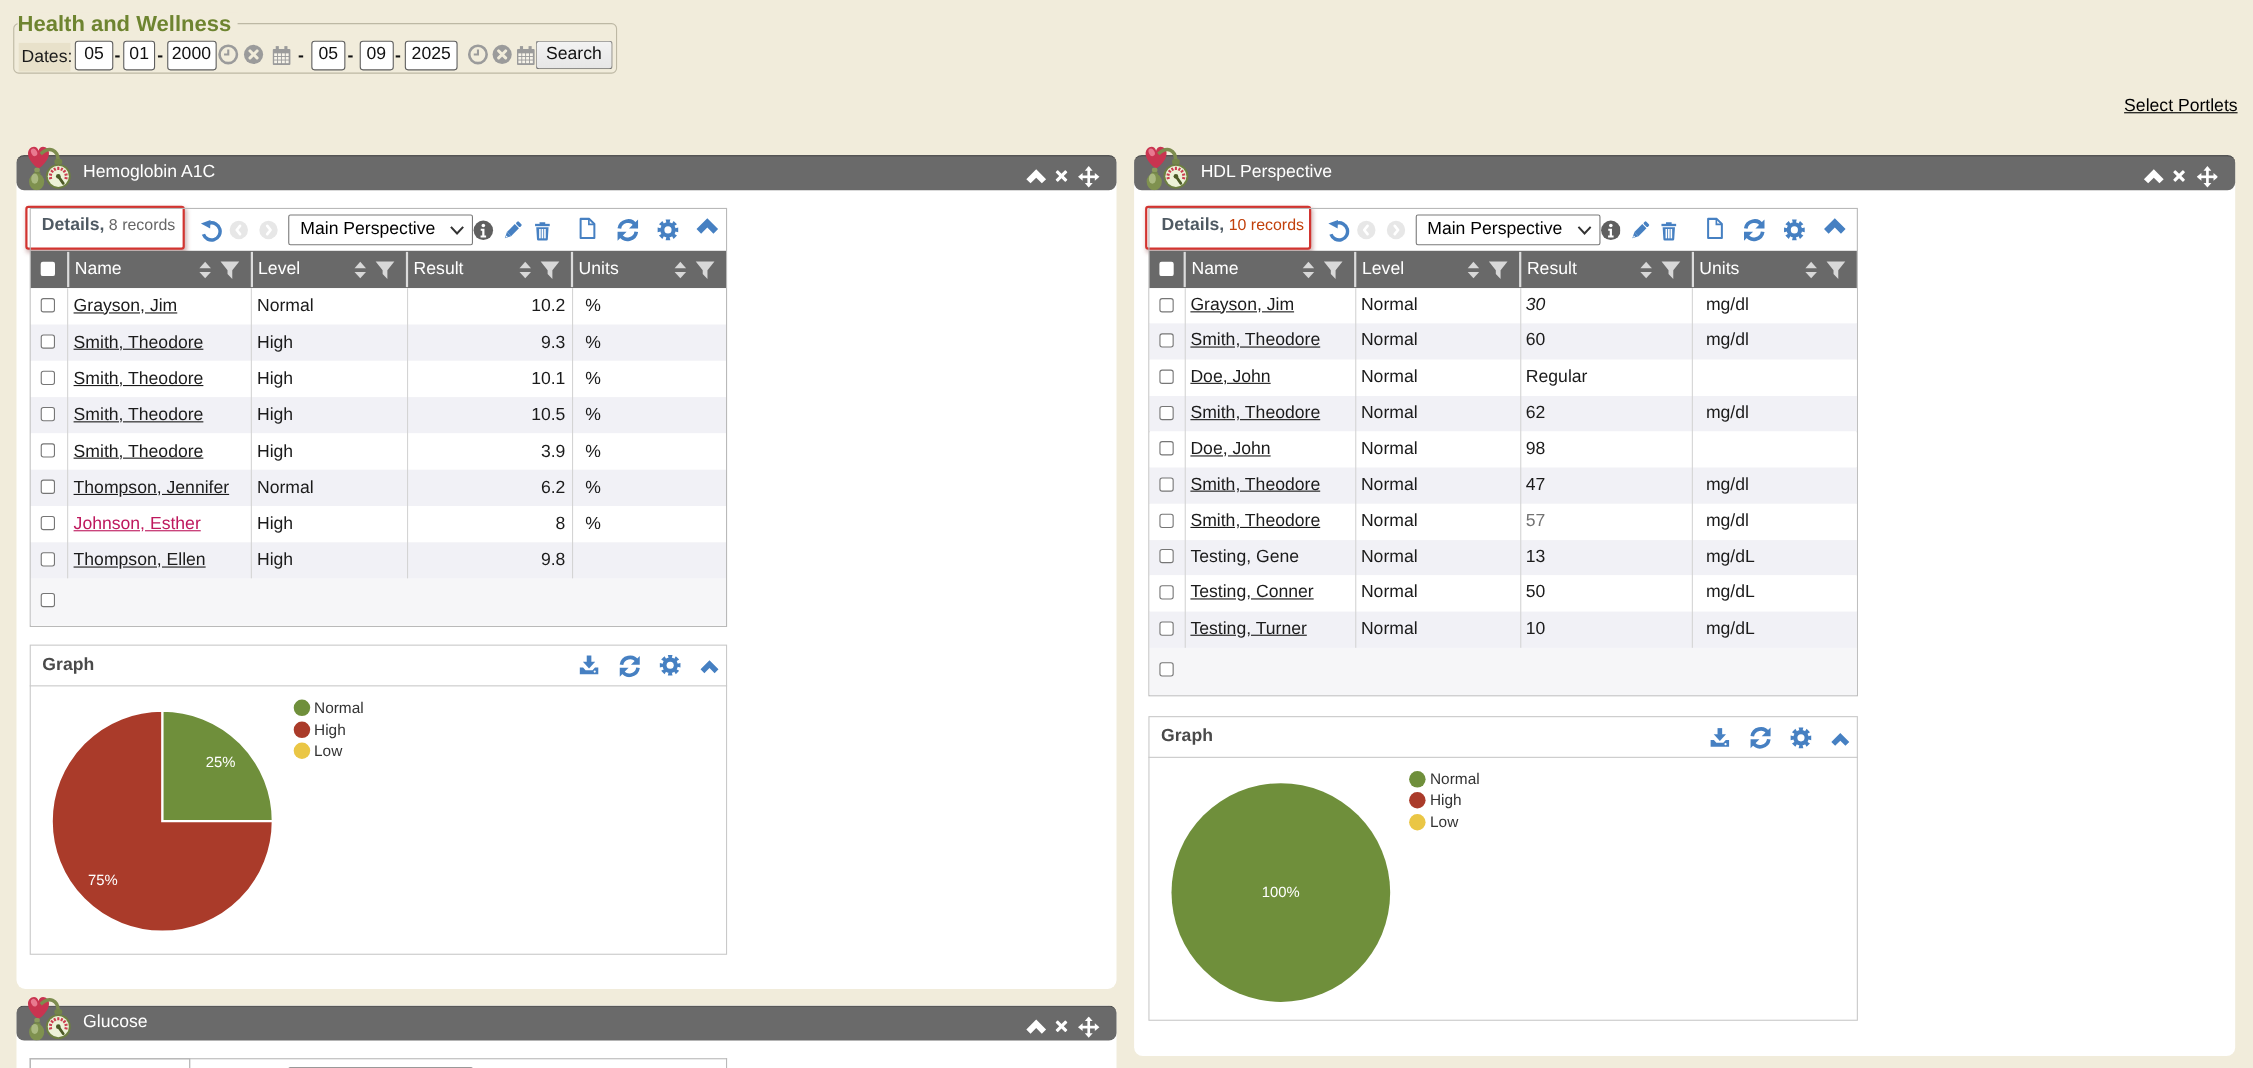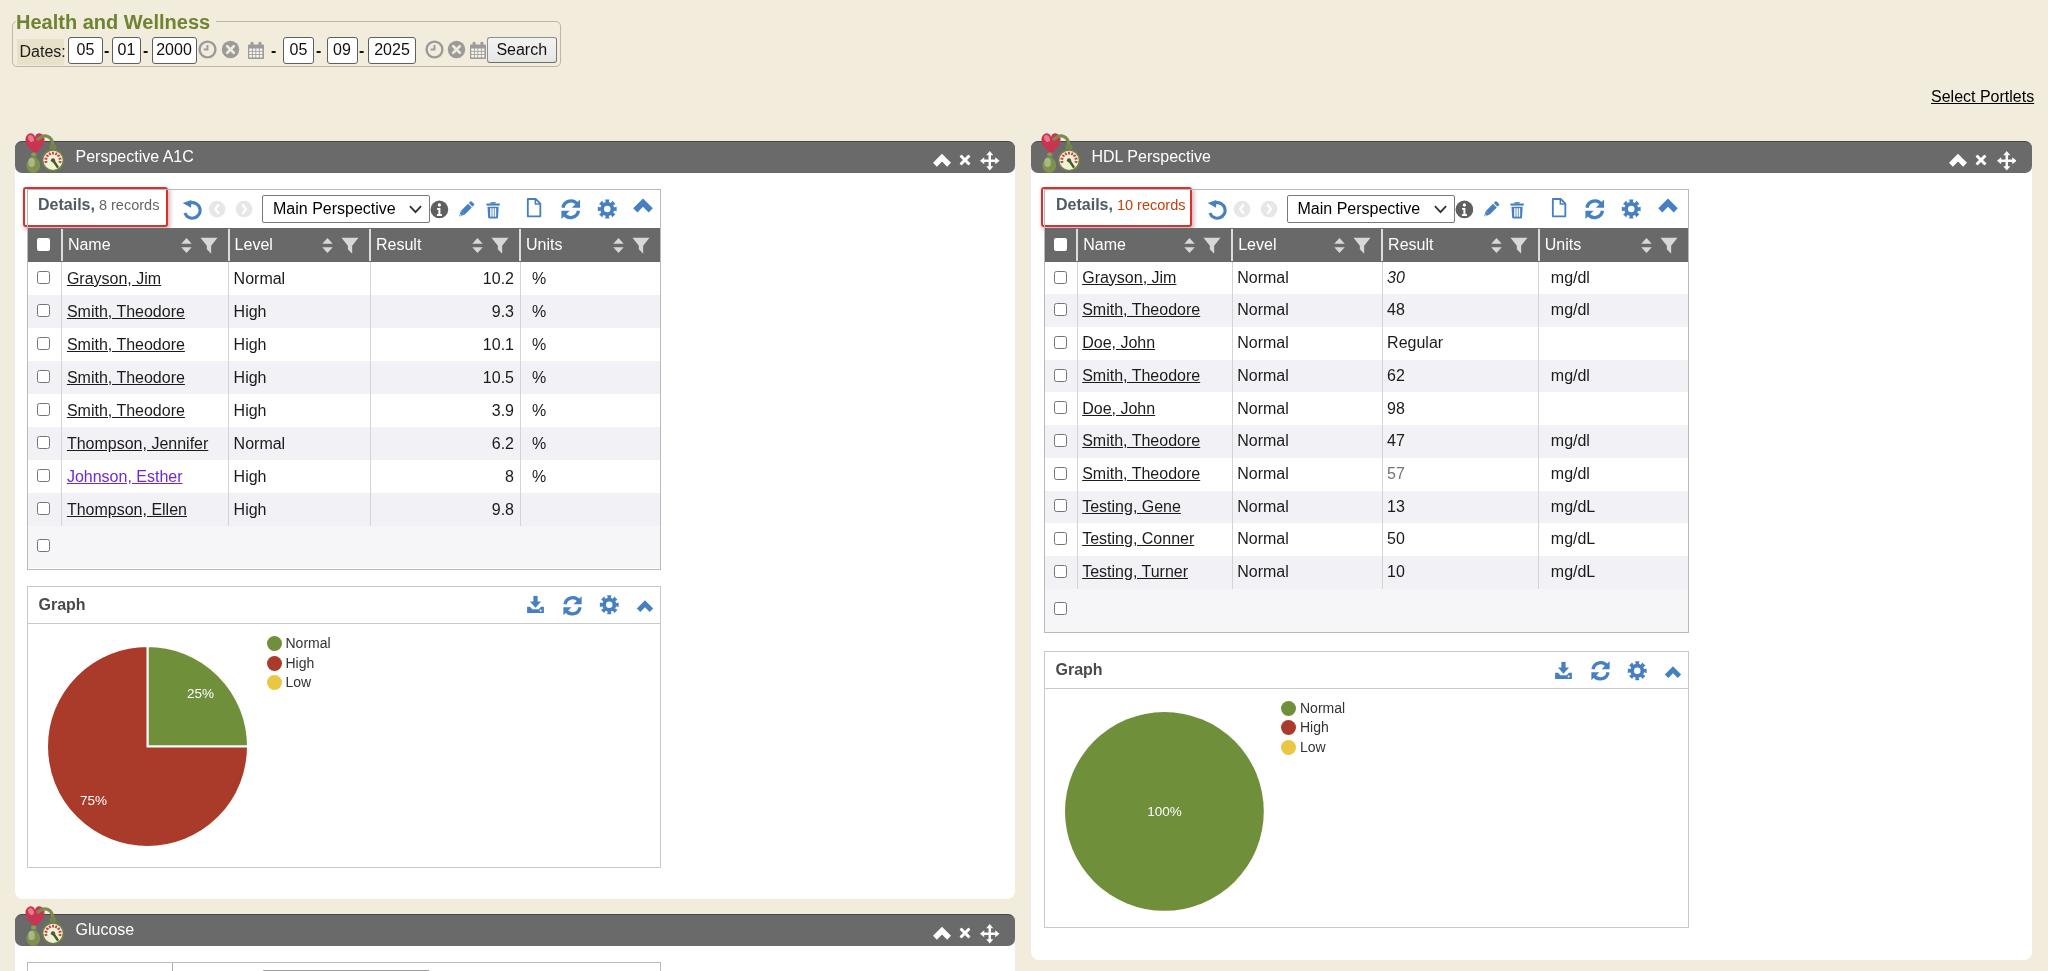--- a/index.html
+++ b/index.html
@@ -96,21 +96,21 @@
     <line x1="23.3" y1="23.9" x2="25.5" y2="25.6" stroke="#cc3e50" stroke-width="1.9"></line>
     <line x1="26.2" y1="21.6" x2="27.5" y2="24.1" stroke="#cc3e50" stroke-width="1.9"></line>
     <line x1="30.0" y1="20.7" x2="30.0" y2="23.5" stroke="#cc3e50" stroke-width="1.9"></line>
     <line x1="33.8" y1="21.6" x2="32.5" y2="24.1" stroke="#cc3e50" stroke-width="1.9"></line>
     <line x1="36.7" y1="23.9" x2="34.5" y2="25.6" stroke="#cc3e50" stroke-width="1.9"></line>
     <line x1="38.4" y1="27.4" x2="35.7" y2="28.0" stroke="#cc3e50" stroke-width="1.9"></line>
     <line x1="38.4" y1="31.2" x2="35.7" y2="30.6" stroke="#cc3e50" stroke-width="1.9"></line>
     <line x1="30" y1="29.3" x2="34.5" y2="35.7" stroke="#4c5a26" stroke-width="2.5" stroke-linecap="round"></line>
     <circle cx="30" cy="29.3" r="2.1" fill="#4c5a26"></circle>
   </svg>
-<div style="left:75.5px;top:141px;width:300px;height:32px;color:#fff;font-size:16px;line-height:31px;">Perspective A1C</div>
+<div style="left:75.5px;top:141px;width:300px;height:32px;color:#fff;font-size:16px;line-height:31px;">Hemoglobin A1C</div>
 <svg class="ab" style="left:930.5px;top:147.5px;width:22px;height:22px;" viewBox="0 0 24 24">
     <polygon points="2.2,16.2 12,6.4 21.8,16.2 17.6,20.4 12,14.8 6.4,20.4" fill="#fff"></polygon>
   </svg>
 <svg class="ab" style="left:956.5px;top:152px;width:16px;height:16px;" viewBox="0 0 24 24">
     <g transform="rotate(45 12 12)">
       <rect x="9.8" y="2.5" width="4.4" height="19" rx="1" fill="#fff"></rect>
       <rect x="2.5" y="9.8" width="19" height="4.4" rx="1" fill="#fff"></rect>
     </g>
   </svg>
 <svg class="ab" style="left:980.0px;top:151px;width:19.5px;height:19.5px;" viewBox="0 0 24 24">
@@ -263,21 +263,21 @@
     <div style="position:static;display:block;" class="cb"></div>
   </div>
 <div style="left:66.9px;top:426.7px;width:161.7px;height:33px;font-size:16px;line-height:33px;color:#1b1b1b;"><span style="position:static;text-decoration:underline;">Thompson, Jennifer</span></div>
 <div style="left:233.6px;top:426.7px;width:136.4px;height:33px;font-size:16px;line-height:33px;color:#1b1b1b;">Normal</div>
 <div style="left:370px;top:426.7px;width:144px;height:33px;font-size:16px;line-height:33px;color:#1b1b1b;text-align:right;">6.2</div>
 <div style="left:532px;top:426.7px;width:128.5px;height:33px;font-size:16px;line-height:33px;color:#1b1b1b;">%</div>
 <div style="left:27.5px;top:459.7px;width:632.0px;height:33px;background:#fff;"></div>
 <div style="left:36.5px;top:468.7px;width:0px;height:0px;">
     <div style="position:static;display:block;" class="cb"></div>
   </div>
-<div style="left:66.9px;top:459.7px;width:161.7px;height:33px;font-size:16px;line-height:33px;color:#6d28d9;"><span style="position:static;text-decoration:underline;">Johnson, Esther</span></div>
+<div style="left:66.9px;top:459.7px;width:161.7px;height:33px;font-size:16px;line-height:33px;color:#be185d;"><span style="position:static;text-decoration:underline;">Johnson, Esther</span></div>
 <div style="left:233.6px;top:459.7px;width:136.4px;height:33px;font-size:16px;line-height:33px;color:#1b1b1b;">High</div>
 <div style="left:370px;top:459.7px;width:144px;height:33px;font-size:16px;line-height:33px;color:#1b1b1b;text-align:right;">8</div>
 <div style="left:532px;top:459.7px;width:128.5px;height:33px;font-size:16px;line-height:33px;color:#1b1b1b;">%</div>
 <div style="left:27.5px;top:492.7px;width:632.0px;height:33px;background:#f1f1f6;"></div>
 <div style="left:36.5px;top:501.7px;width:0px;height:0px;">
     <div style="position:static;display:block;" class="cb"></div>
   </div>
 <div style="left:66.9px;top:492.7px;width:161.7px;height:33px;font-size:16px;line-height:33px;color:#1b1b1b;"><span style="position:static;text-decoration:underline;">Thompson, Ellen</span></div>
 <div style="left:233.6px;top:492.7px;width:136.4px;height:33px;font-size:16px;line-height:33px;color:#1b1b1b;">High</div>
 <div style="left:370px;top:492.7px;width:144px;height:33px;font-size:16px;line-height:33px;color:#1b1b1b;text-align:right;">9.8</div>
@@ -472,21 +472,21 @@
 <div style="left:1082.2px;top:261.7px;width:150.0px;height:32.7px;font-size:16px;line-height:32.7px;color:#1b1b1b;"><span style="position:static;text-decoration:underline;">Grayson, Jim</span></div>
 <div style="left:1237.2px;top:261.7px;width:144.89999999999986px;height:32.7px;font-size:16px;line-height:32.7px;color:#1b1b1b;">Normal</div>
 <div style="left:1387.1px;top:261.7px;width:151.70000000000005px;height:32.7px;font-size:16px;line-height:32.7px;color:#1b1b1b;font-style:italic;">30</div>
 <div style="left:1550.8px;top:261.7px;width:138.20000000000005px;height:32.7px;font-size:16px;line-height:32.7px;color:#1b1b1b;">mg/dl</div>
 <div style="left:1044.5px;top:294.4px;width:643.5px;height:32.7px;background:#f1f1f6;"></div>
 <div style="left:1053.5px;top:303.25px;width:0px;height:0px;">
     <div style="position:static;display:block;" class="cb"></div>
   </div>
 <div style="left:1082.2px;top:294.4px;width:150.0px;height:32.7px;font-size:16px;line-height:32.7px;color:#1b1b1b;"><span style="position:static;text-decoration:underline;">Smith, Theodore</span></div>
 <div style="left:1237.2px;top:294.4px;width:144.89999999999986px;height:32.7px;font-size:16px;line-height:32.7px;color:#1b1b1b;">Normal</div>
-<div style="left:1387.1px;top:294.4px;width:151.70000000000005px;height:32.7px;font-size:16px;line-height:32.7px;color:#1b1b1b;">48</div>
+<div style="left:1387.1px;top:294.4px;width:151.70000000000005px;height:32.7px;font-size:16px;line-height:32.7px;color:#1b1b1b;">60</div>
 <div style="left:1550.8px;top:294.4px;width:138.20000000000005px;height:32.7px;font-size:16px;line-height:32.7px;color:#1b1b1b;">mg/dl</div>
 <div style="left:1044.5px;top:327.09999999999997px;width:643.5px;height:32.7px;background:#fff;"></div>
 <div style="left:1053.5px;top:335.95px;width:0px;height:0px;">
     <div style="position:static;display:block;" class="cb"></div>
   </div>
 <div style="left:1082.2px;top:327.09999999999997px;width:150.0px;height:32.7px;font-size:16px;line-height:32.7px;color:#1b1b1b;"><span style="position:static;text-decoration:underline;">Doe, John</span></div>
 <div style="left:1237.2px;top:327.09999999999997px;width:144.89999999999986px;height:32.7px;font-size:16px;line-height:32.7px;color:#1b1b1b;">Normal</div>
 <div style="left:1387.1px;top:327.09999999999997px;width:151.70000000000005px;height:32.7px;font-size:16px;line-height:32.7px;color:#1b1b1b;">Regular</div>
 <div style="left:1550.8px;top:327.09999999999997px;width:138.20000000000005px;height:32.7px;font-size:16px;line-height:32.7px;color:#1b1b1b;"></div>
 <div style="left:1044.5px;top:359.79999999999995px;width:643.5px;height:32.7px;background:#f1f1f6;"></div>
@@ -518,21 +518,21 @@
     <div style="position:static;display:block;" class="cb"></div>
   </div>
 <div style="left:1082.2px;top:457.8999999999999px;width:150.0px;height:32.7px;font-size:16px;line-height:32.7px;color:#1b1b1b;"><span style="position:static;text-decoration:underline;">Smith, Theodore</span></div>
 <div style="left:1237.2px;top:457.8999999999999px;width:144.89999999999986px;height:32.7px;font-size:16px;line-height:32.7px;color:#1b1b1b;">Normal</div>
 <div style="left:1387.1px;top:457.8999999999999px;width:151.70000000000005px;height:32.7px;font-size:16px;line-height:32.7px;color:#737373;">57</div>
 <div style="left:1550.8px;top:457.8999999999999px;width:138.20000000000005px;height:32.7px;font-size:16px;line-height:32.7px;color:#1b1b1b;">mg/dl</div>
 <div style="left:1044.5px;top:490.5999999999999px;width:643.5px;height:32.7px;background:#f1f1f6;"></div>
 <div style="left:1053.5px;top:499.44999999999993px;width:0px;height:0px;">
     <div style="position:static;display:block;" class="cb"></div>
   </div>
-<div style="left:1082.2px;top:490.5999999999999px;width:150.0px;height:32.7px;font-size:16px;line-height:32.7px;color:#1b1b1b;"><span style="position:static;text-decoration:underline;">Testing, Gene</span></div>
+<div style="left:1082.2px;top:490.5999999999999px;width:150.0px;height:32.7px;font-size:16px;line-height:32.7px;color:#1b1b1b;"><span style="position:static;">Testing, Gene</span></div>
 <div style="left:1237.2px;top:490.5999999999999px;width:144.89999999999986px;height:32.7px;font-size:16px;line-height:32.7px;color:#1b1b1b;">Normal</div>
 <div style="left:1387.1px;top:490.5999999999999px;width:151.70000000000005px;height:32.7px;font-size:16px;line-height:32.7px;color:#1b1b1b;">13</div>
 <div style="left:1550.8px;top:490.5999999999999px;width:138.20000000000005px;height:32.7px;font-size:16px;line-height:32.7px;color:#1b1b1b;">mg/dL</div>
 <div style="left:1044.5px;top:523.3px;width:643.5px;height:32.7px;background:#fff;"></div>
 <div style="left:1053.5px;top:532.15px;width:0px;height:0px;">
     <div style="position:static;display:block;" class="cb"></div>
   </div>
 <div style="left:1082.2px;top:523.3px;width:150.0px;height:21px;font-size:16px;line-height:32.7px;color:#1b1b1b;"><span style="position:static;text-decoration:underline;">Testing, Conner</span></div>
 <div style="left:1237.2px;top:523.3px;width:144.89999999999986px;height:32.7px;font-size:16px;line-height:32.7px;color:#1b1b1b;">Normal</div>
 <div style="left:1387.1px;top:523.3px;width:151.70000000000005px;height:32.7px;font-size:16px;line-height:32.7px;color:#1b1b1b;">50</div>

